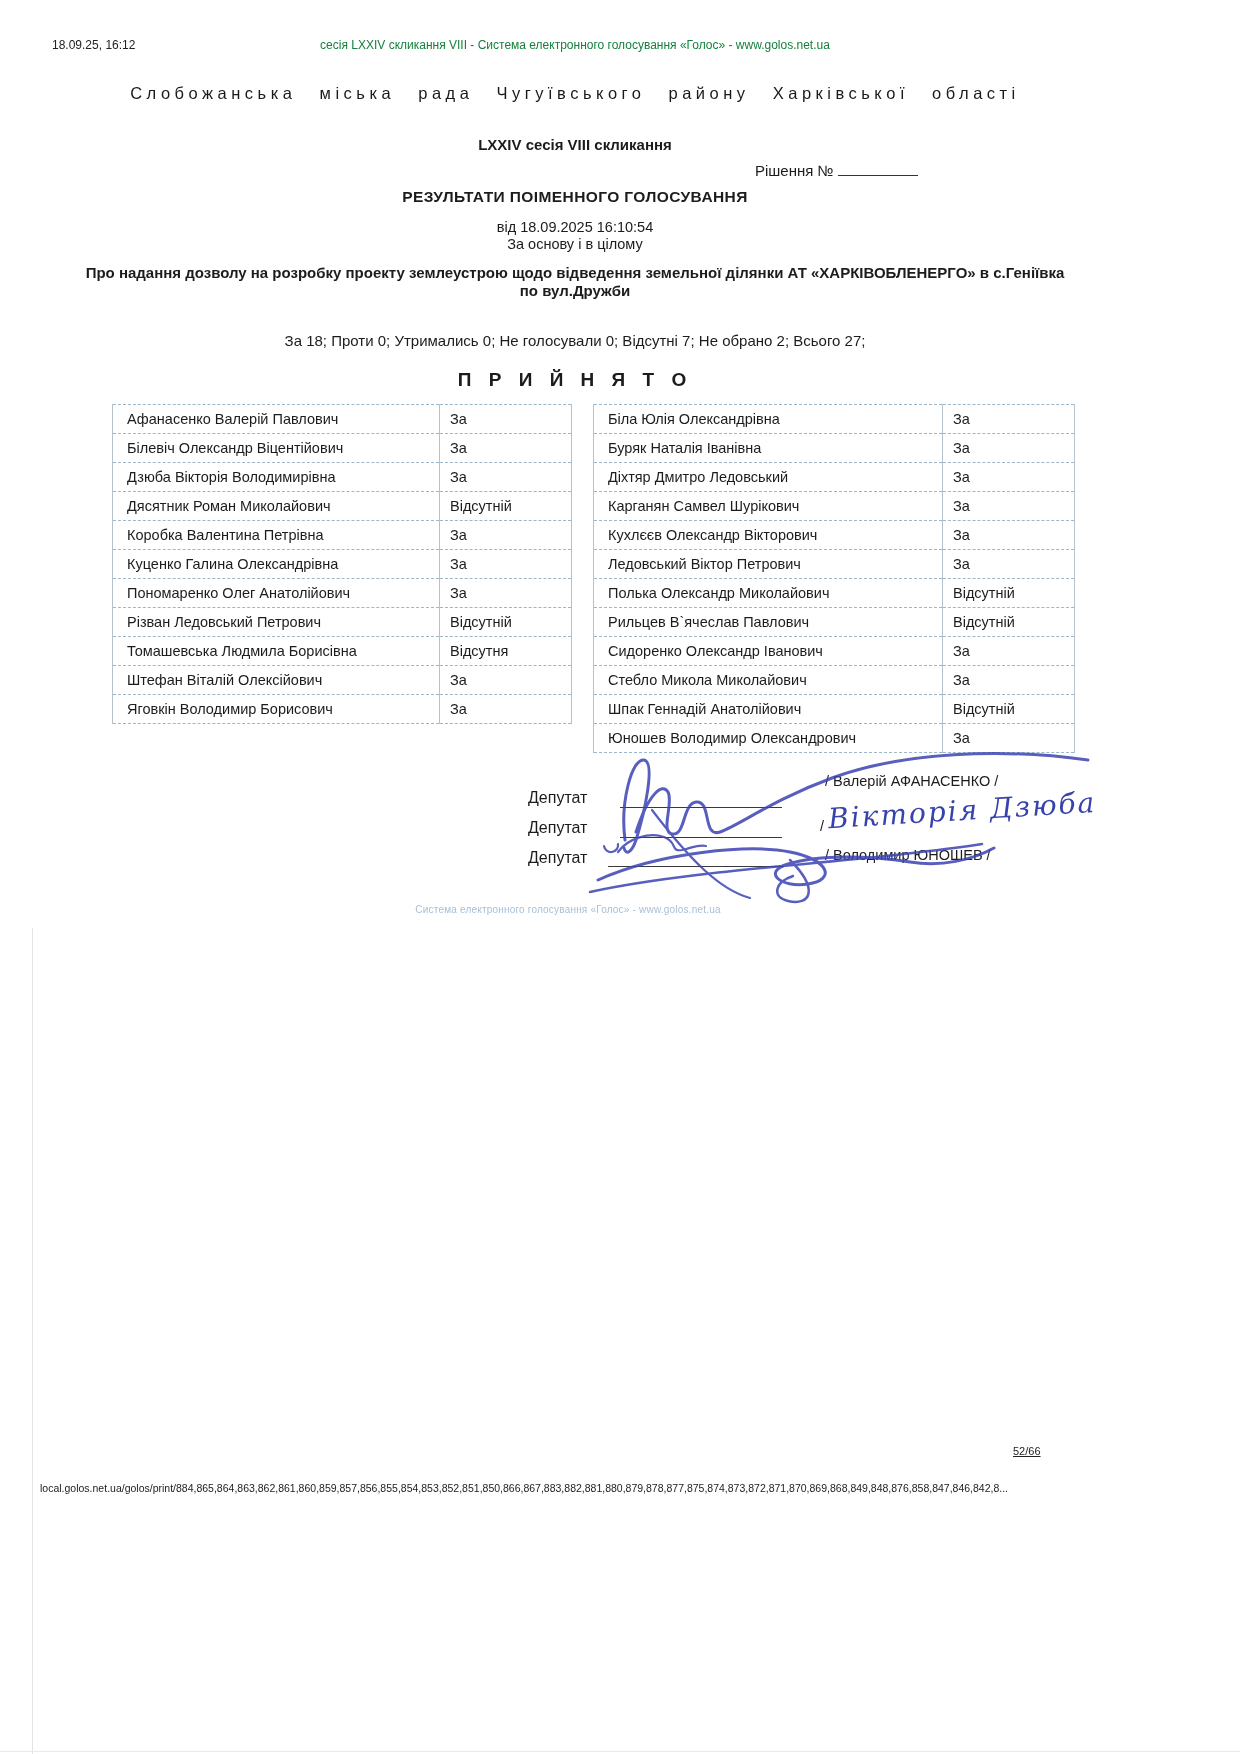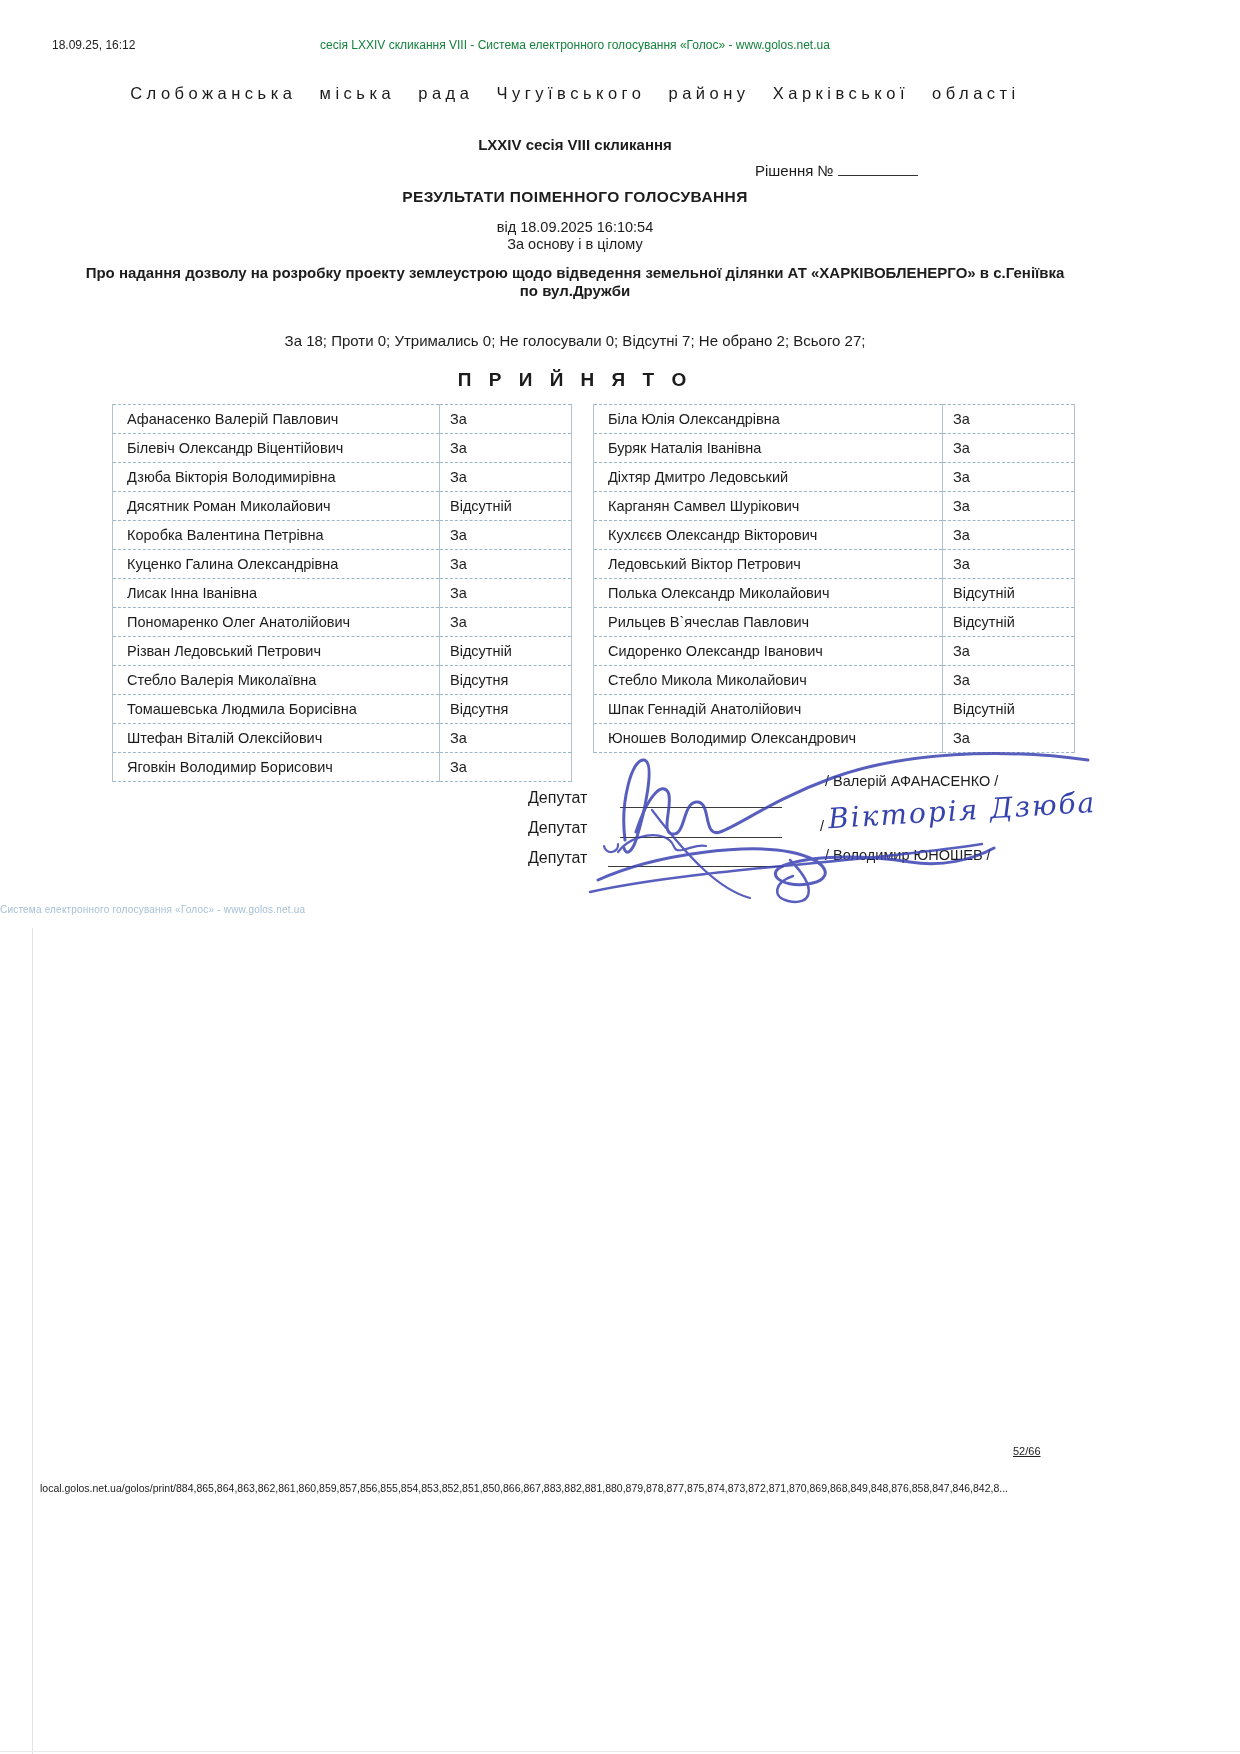--- a/index.html
+++ b/index.html
@@ -34,21 +34,21 @@
   #table-right td.name{width:330px;}
   #table-right td.vote{width:117px;padding-left:10px;}
 
   .sig-label{font-size:16px;left:528px;text-align:right;}
   .sig-line{border-bottom:1.5px solid #3a3a3a;height:1px;}
   .sig-name{font-size:14.5px;white-space:nowrap;}
   .sig-hand{left:828px;top:794px;font-family:"DejaVu Serif",serif;font-style:italic;
             font-size:28px;color:#3743ad;transform:rotate(-3.5deg);letter-spacing:2px;white-space:nowrap;}
   #sig-ink{pointer-events:none;}
 
-  .watermark{left:0;top:904px;width:1040px;text-align:left;font-size:10px;color:#a7c0d6;letter-spacing:.2px;}
+  .watermark{left:0;top:904px;width:1040px;text-align:center;font-size:10px;color:#a7c0d6;letter-spacing:.2px;padding-left:48px;}
 
   .footer-url{left:40px;top:1482px;font-size:10.5px;color:#222;}
   .footer-page{left:1013px;top:1445px;font-size:11px;color:#222;text-decoration:underline;}
 
   .scan-left-line{left:32px;top:928px;width:1px;height:826px;background:#e3e3e3;}
   .scan-bottom-line{left:0;top:1751px;width:1240px;height:1px;background:#e9e9e9;}
 </style>
 </head>
 <body>
 
@@ -102,39 +102,31 @@
         <tr>
           <td class="name">Коробка Валентина Петрівна</td>
           <td class="vote">За</td>
         </tr>
 
         <tr>
           <td class="name">Куценко Галина Олександрівна</td>
           <td class="vote">За</td>
         </tr>
 
-        <tr>
-          <td class="name">Лисак Інна Іванівна</td>
-          <td class="vote">За</td>
-        </tr>
 
         <tr>
           <td class="name">Пономаренко Олег Анатолійович</td>
           <td class="vote">За</td>
         </tr>
 
         <tr>
           <td class="name">Різван Ледовський Петрович</td>
           <td class="vote">Відсутній</td>
         </tr>
 
-        <tr>
-          <td class="name">Стебло Валерія Миколаївна</td>
-          <td class="vote">Відсутня</td>
-        </tr>
 
         <tr>
           <td class="name">Томашевська Людмила Борисівна</td>
           <td class="vote">Відсутня</td>
         </tr>
 
         <tr>
           <td class="name">Штефан Віталій Олексійович</td>
           <td class="vote">За</td>
         </tr>

